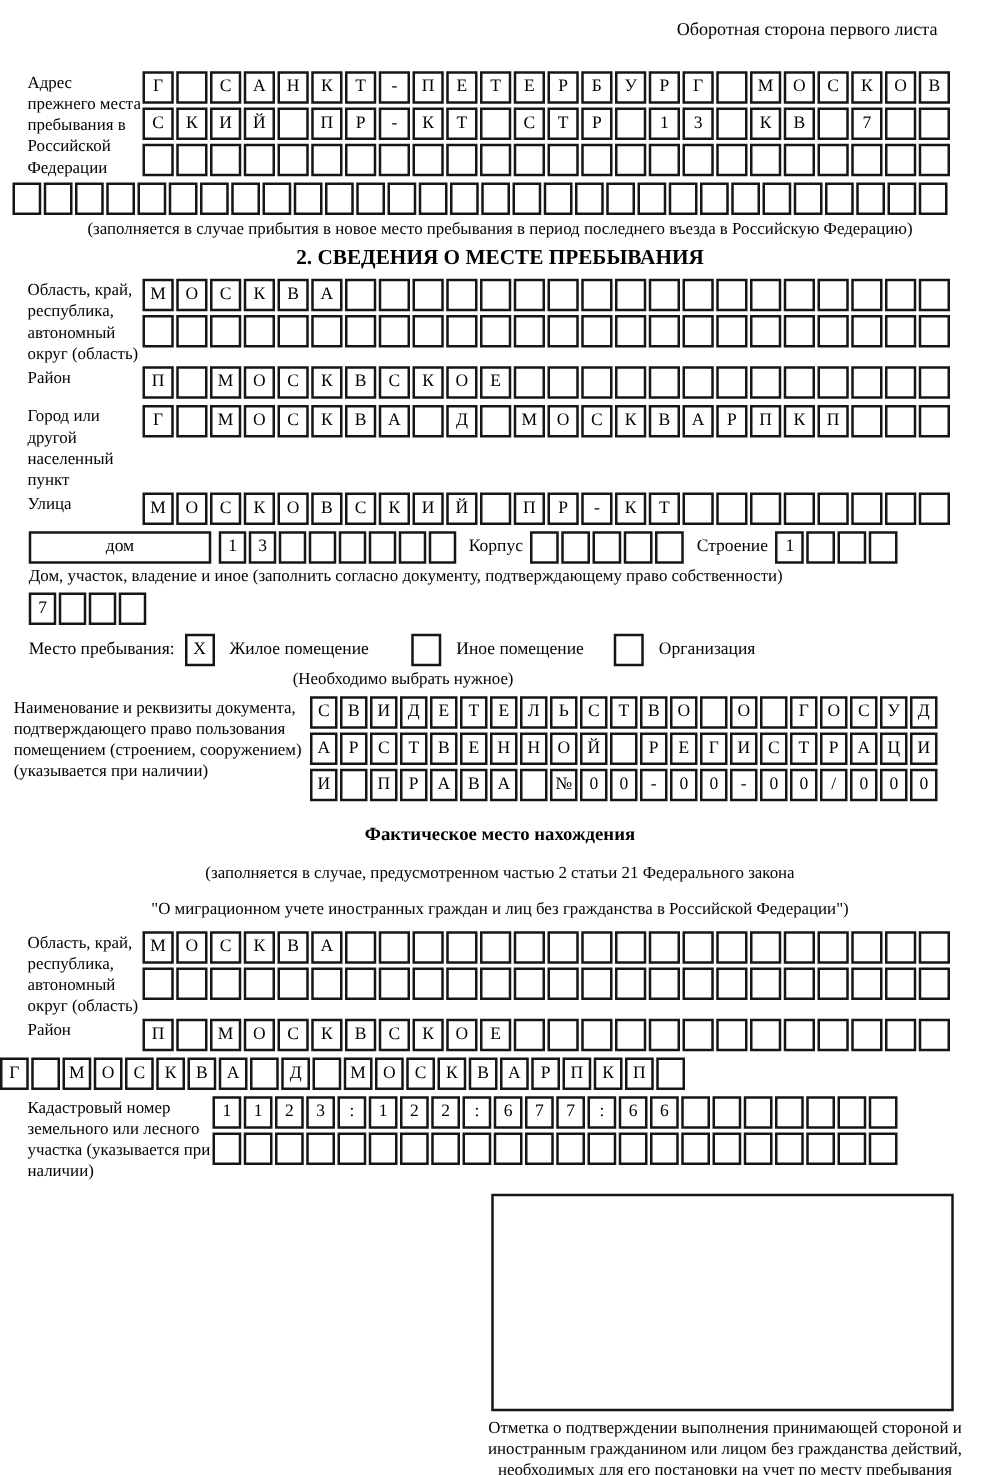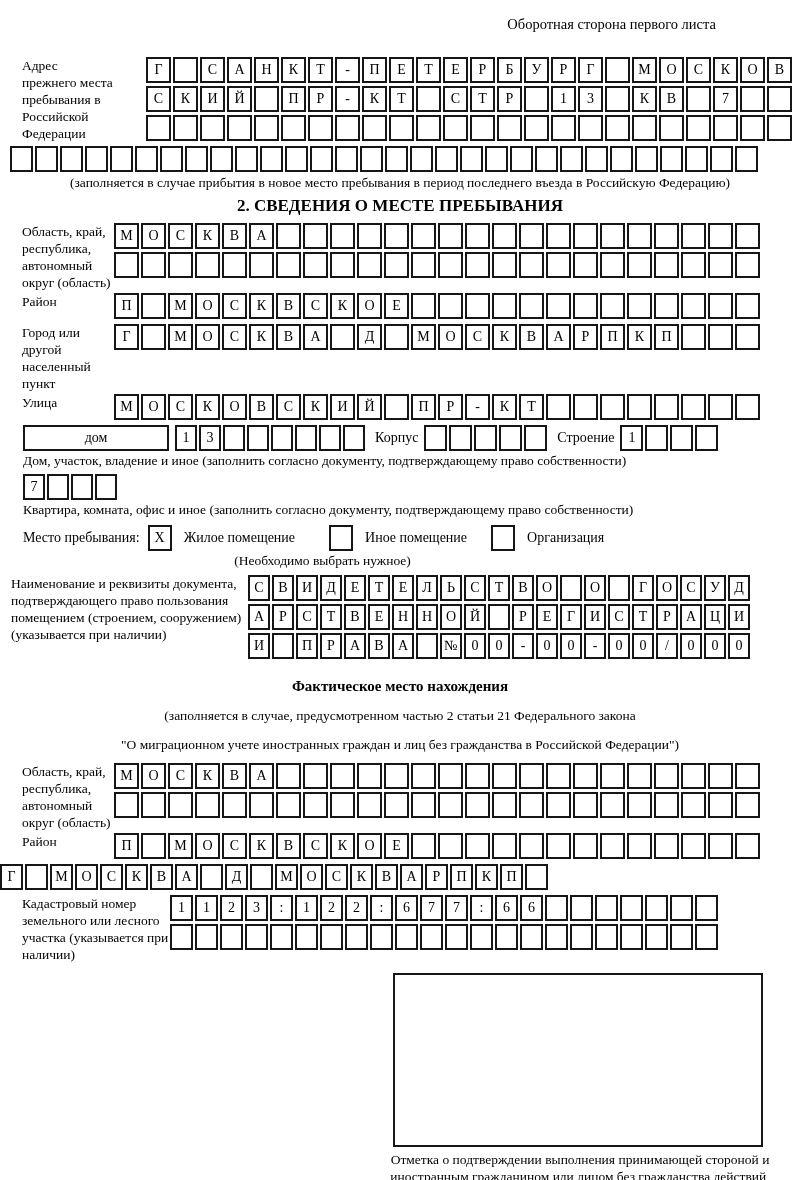--- a/index.html
+++ b/index.html
@@ -4,21 +4,21 @@
 <style>
   * { margin:0; padding:0; box-sizing:border-box; }
   html,body { background:#ffffff; }
   body {
     width:800px; height:1180px; overflow:hidden;
     font-family:"Liberation Serif","DejaVu Serif",serif;
     color:#000;
   }
   .page { width:800px; height:1180px; padding-top:16px; }
 
-  .header-note { text-align:right; padding-right:84px; font-size:14.5px; }
+  .header-note { text-align:right; padding-right:50px; font-size:14.5px; }
 
   .field { display:flex; align-items:flex-start; margin-bottom:2px; }
   .label {
     flex:none; width:114px; padding-left:22px;
     font-size:13.5px; line-height:17px;
   }
   .label.doc-label { width:248px; padding-left:11px; }
   .label.fact-city-label { width:185px; }
   .label.cad-label { width:170px; }
   .rows { flex:1; }
@@ -70,21 +70,21 @@
     text-align:center; font-size:13.5px; line-height:17px;
   }
 </style>
 </head>
 <body>
 
 <div class="page">
 
   <div class="header-note">Оборотная сторона первого листа</div>
 
-  <div class="field" style="margin-top:24px;gap:32px;">
+  <div class="field" style="margin-top:24px;">
     <div class="label">Адрес прежнего места пребывания в Российской Федерации</div>
     <div class="rows">
       <div class="boxes">
           <span class="cbox">Г</span>
           <span class="cbox"></span>
           <span class="cbox">С</span>
           <span class="cbox">А</span>
           <span class="cbox">Н</span>
           <span class="cbox">К</span>
           <span class="cbox">Т</span>
@@ -381,21 +381,20 @@
   <div class="caption">Дом, участок, владение и иное (заполнить согласно документу, подтверждающему право собственности)</div>
 
   <div class="apt-row">
     <div class="boxes sm" style="margin-bottom:0;">
         <span class="cbox">7</span>
         <span class="cbox"></span>
         <span class="cbox"></span>
         <span class="cbox"></span>
       </div>
   </div>
-  <div class="caption">Квартира, комната, офис и иное (заполнить согласно документу, подтверждающему право собственности)</div>
 
   <div class="stay-row">
     <span class="stay-label">Место пребывания:</span>
     <span class="checkbox">X</span>
     <span class="opt-label">Жилое помещение</span>
     <span class="checkbox gap-a"></span>
     <span class="opt-label">Иное помещение</span>
     <span class="checkbox gap-b"></span>
     <span class="opt-label">Организация</span>
   </div>

